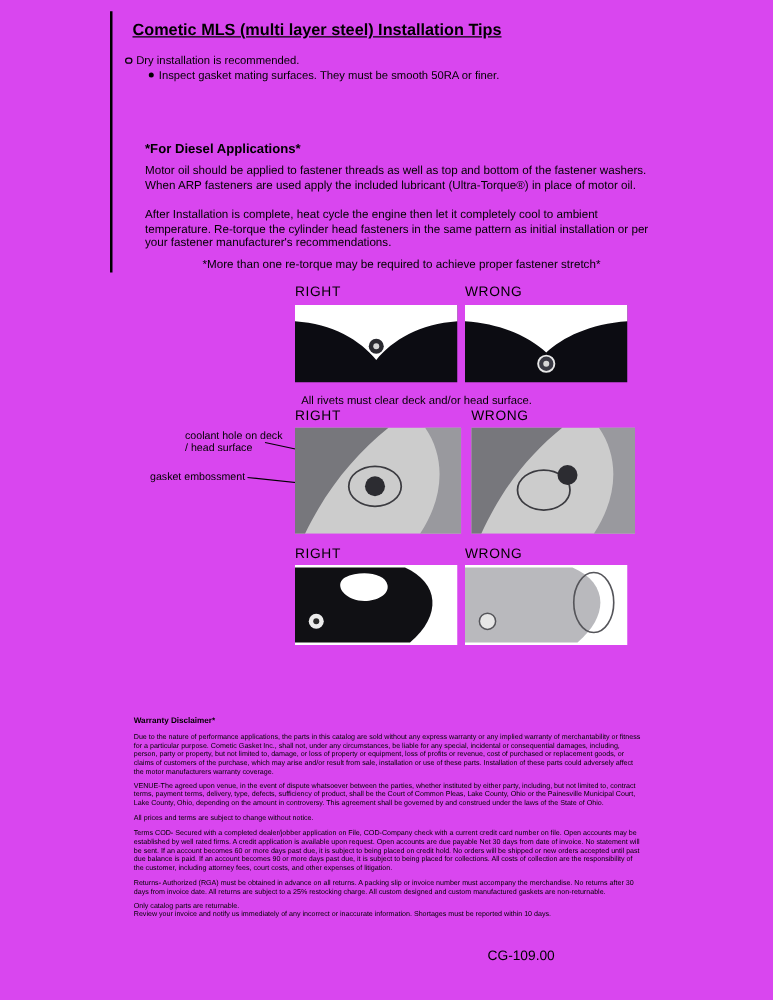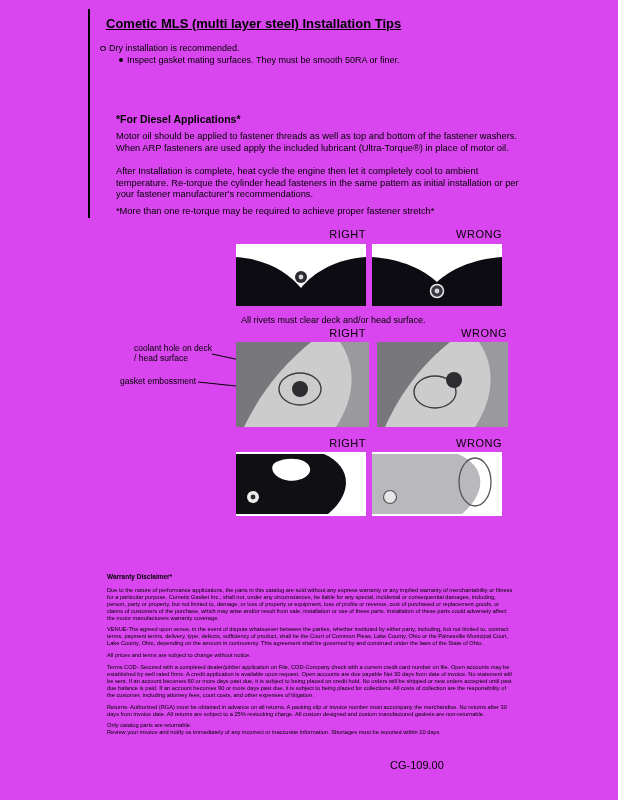--- a/index.html
+++ b/index.html
@@ -69,25 +69,25 @@
   .para {
     position: absolute;
     left: 116px;
     width: 408px;
     margin: 0;
     font-size: 9.3px;
     line-height: 11.6px;
   }
   .para1 { top: 131px; }
   .para2 { top: 166px; }
-  .note  { top: 206px; }
+  .note  { top: 206px; margin-left: 46px; }
   .dg-label {
     position: absolute;
     width: 130px;
-    text-align: right;
+    text-align: left;
     font-size: 11px;
     letter-spacing: 0.5px;
   }
   .panel { position: absolute; }
   .panel svg { display: block; }
   .caption {
     position: absolute;
     left: 237px;
     margin: 4px;
     font-size: 9px;
@@ -95,21 +95,21 @@
     text-align: center;
   }
   .cap1 { top: 311px; }
   .cap2 { top: 431px; }
   .cap3 { top: 521px; width: 215px; }
   .callout {
     position: absolute;
     font-size: 8.5px;
     line-height: 10px;
   }
-  .callout1 { left: 134px; top: 343px; width: 80px; }
+  .callout1 { left: 148px; top: 343px; width: 80px; }
   .callout2 { left: 120px; top: 376px; width: 80px; white-space: nowrap; }
   .callout-lines { position: absolute; left: 196px; top: 344px; }
   .warranty {
     position: absolute;
     left: 107px; top: 574px;
     width: 406px;
     font-size: 5.7px;
     line-height: 6.9px;
   }
   .warranty h3 { margin: 0 0 6px 0; font-size: 6.5px; }

